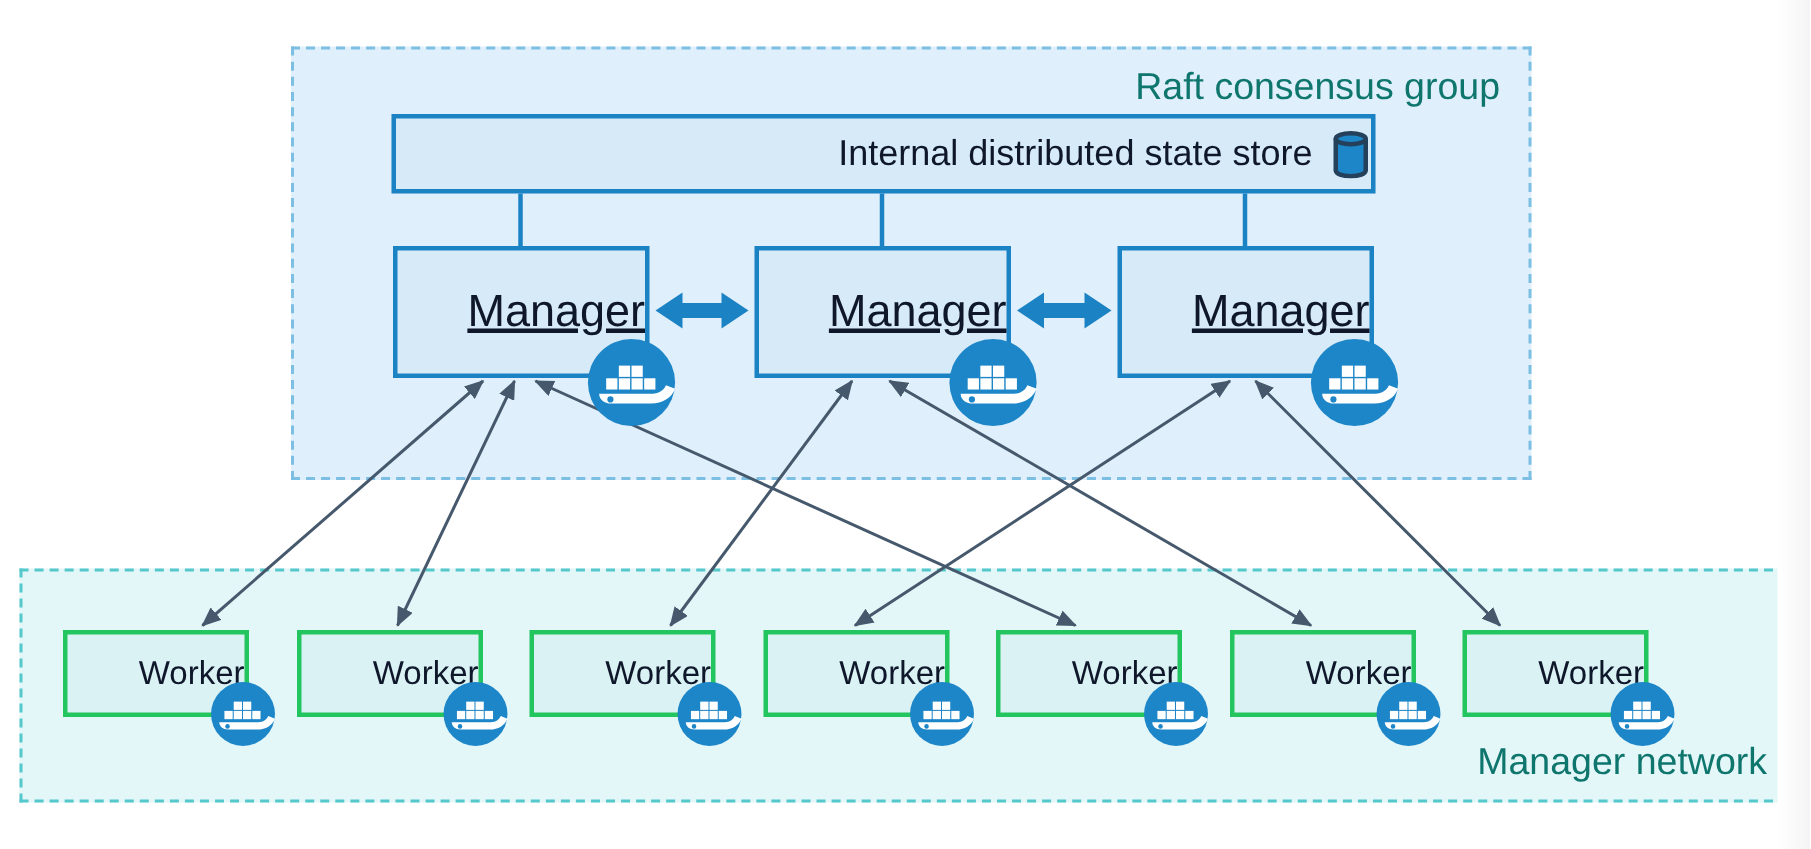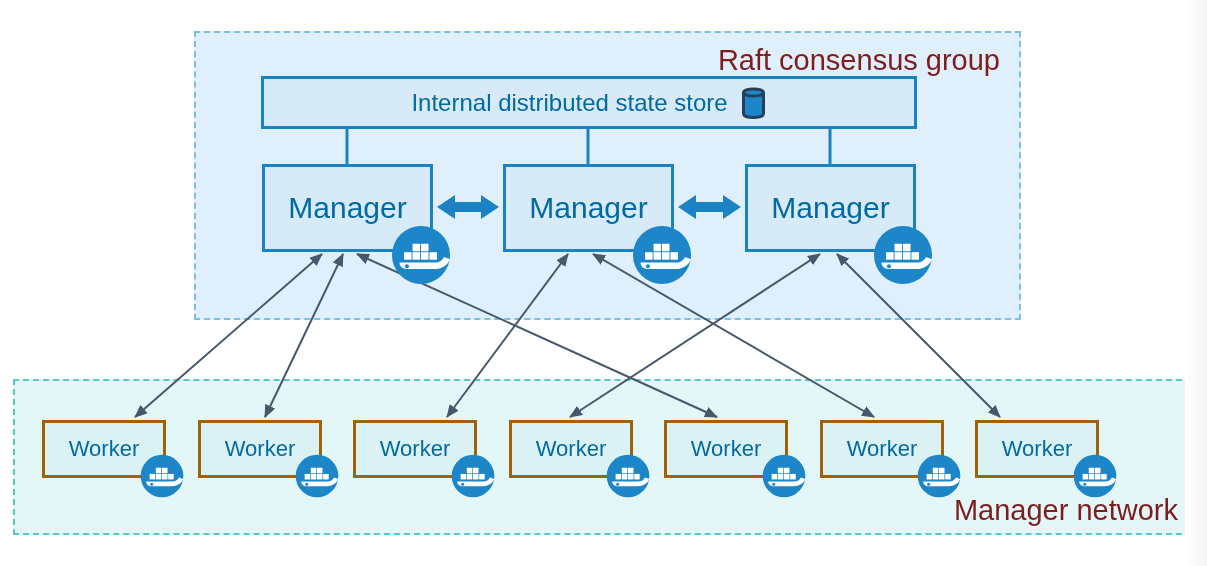--- a/index.html
+++ b/index.html
@@ -7,32 +7,32 @@
     position:relative;width:1207px;height:566px;overflow:hidden;
     font-family:"Liberation Sans", sans-serif;background:#ffffff;
   }
   .edge-fade{position:absolute;top:0;right:0;width:22px;height:566px;
     background:linear-gradient(to right,#ffffff,#f4f4f5);}
   .group-box{position:absolute;box-sizing:border-box;}
   .raft-box{left:194px;top:31px;width:827px;height:289px;
     background:#dfeffb;border:2px dashed #7dbfe3;}
   .gossip-box{left:13px;top:379px;width:1179px;height:156px;
     background:#e3f6f8;border:2px dashed #55c8cc;}
-  .group-label{position:absolute;color:#7f1d1d;font-size:29px;white-space:nowrap;}
+  .group-label{position:absolute;color:#0f766e;font-size:25px;white-space:nowrap;}
   .raft-label{top:44px;right:207px;}
   .gossip-label{top:494px;right:29px;}
   .wires{position:absolute;left:0;top:0;width:1207px;height:566px;}
   .node{position:absolute;box-sizing:border-box;display:flex;
-    align-items:center;justify-content:center;color:#0369a1;}
+    align-items:center;justify-content:flex-end;color:#0f172a;}
   .store-box{left:261px;top:76px;width:656px;height:53px;
     background:#d6eaf8;border:3px solid #1b82c4;font-size:24px;gap:12px;}
   .manager{top:164px;width:171px;height:88px;
-    background:#d6eaf8;border:3px solid #1b82c4;font-size:30px;}
+    background:#d6eaf8;border:3px solid #1b82c4;font-size:30px;text-decoration:underline;}
   .worker{top:420px;width:124px;height:58px;
-    background:#daf2f4;border:3px solid #a16207;font-size:22px;}
+    background:#daf2f4;border:3px solid #22c55e;font-size:22px;}
   .badge{position:absolute;}
   .db-icon{display:block;}
 </style>
 </head>
 <body>
 
 <div class="stage">
 
   <svg width="0" height="0" style="position:absolute">
     <defs>

